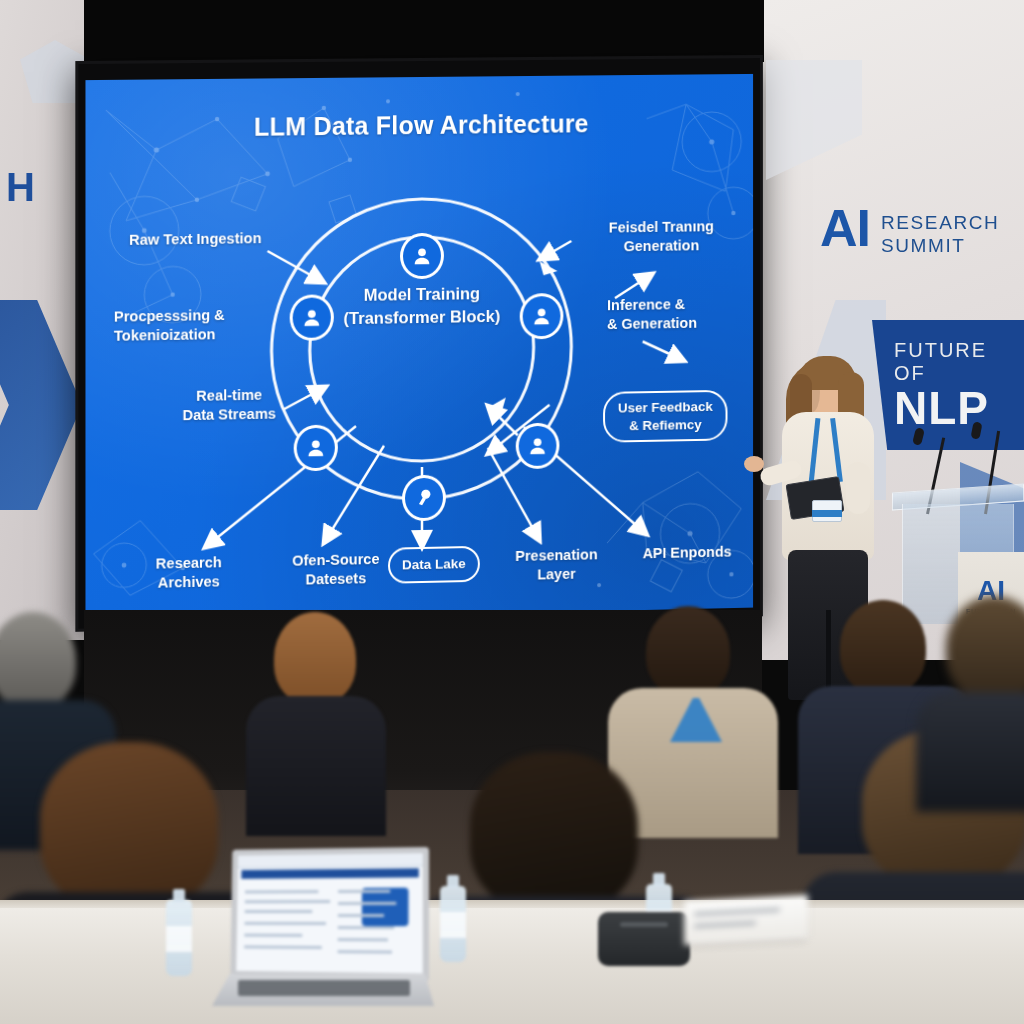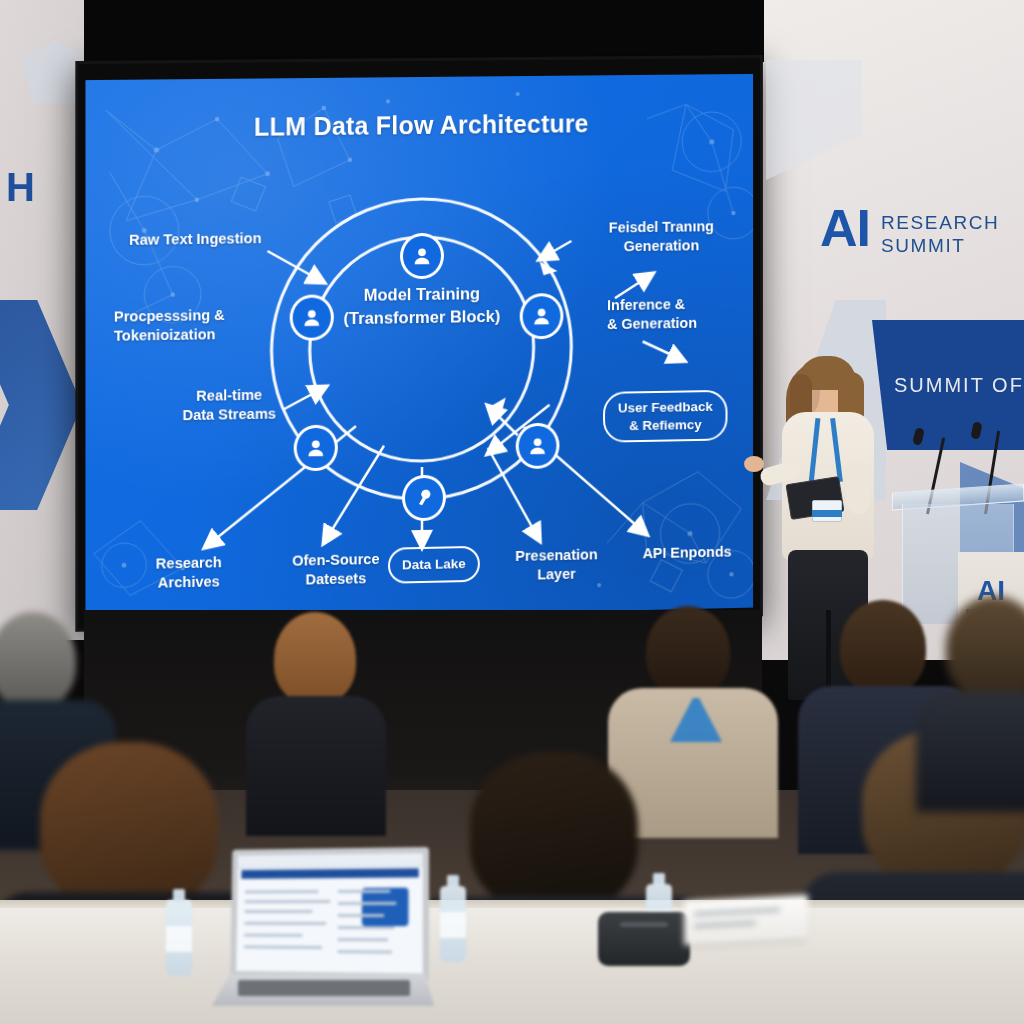--- a/index.html
+++ b/index.html
@@ -372,21 +372,22 @@
   <div class="rw-poly1"></div>
   <div class="rw-poly2"></div>
 
   <div class="brand-ai">
     <div class="ai">AI</div>
     <div class="rs">RESEARCH
 SUMMIT</div>
   </div>
 
   <div class="nlp-panel">
-    <div class="t1">SUMMIT OF</div>
+    <div class="t1">FUTURE OF</div>
+    <div class="t2">NLP</div>
   </div>
 
   <div class="presenter">
     <div class="p-hair-back"></div>
     <div class="p-head"></div>
     <div class="p-face-sh"></div>
     <div class="p-hair-top"></div>
     <div class="p-hair-l"></div>
     <div class="p-hair-r"></div>
     <div class="p-body"></div>

